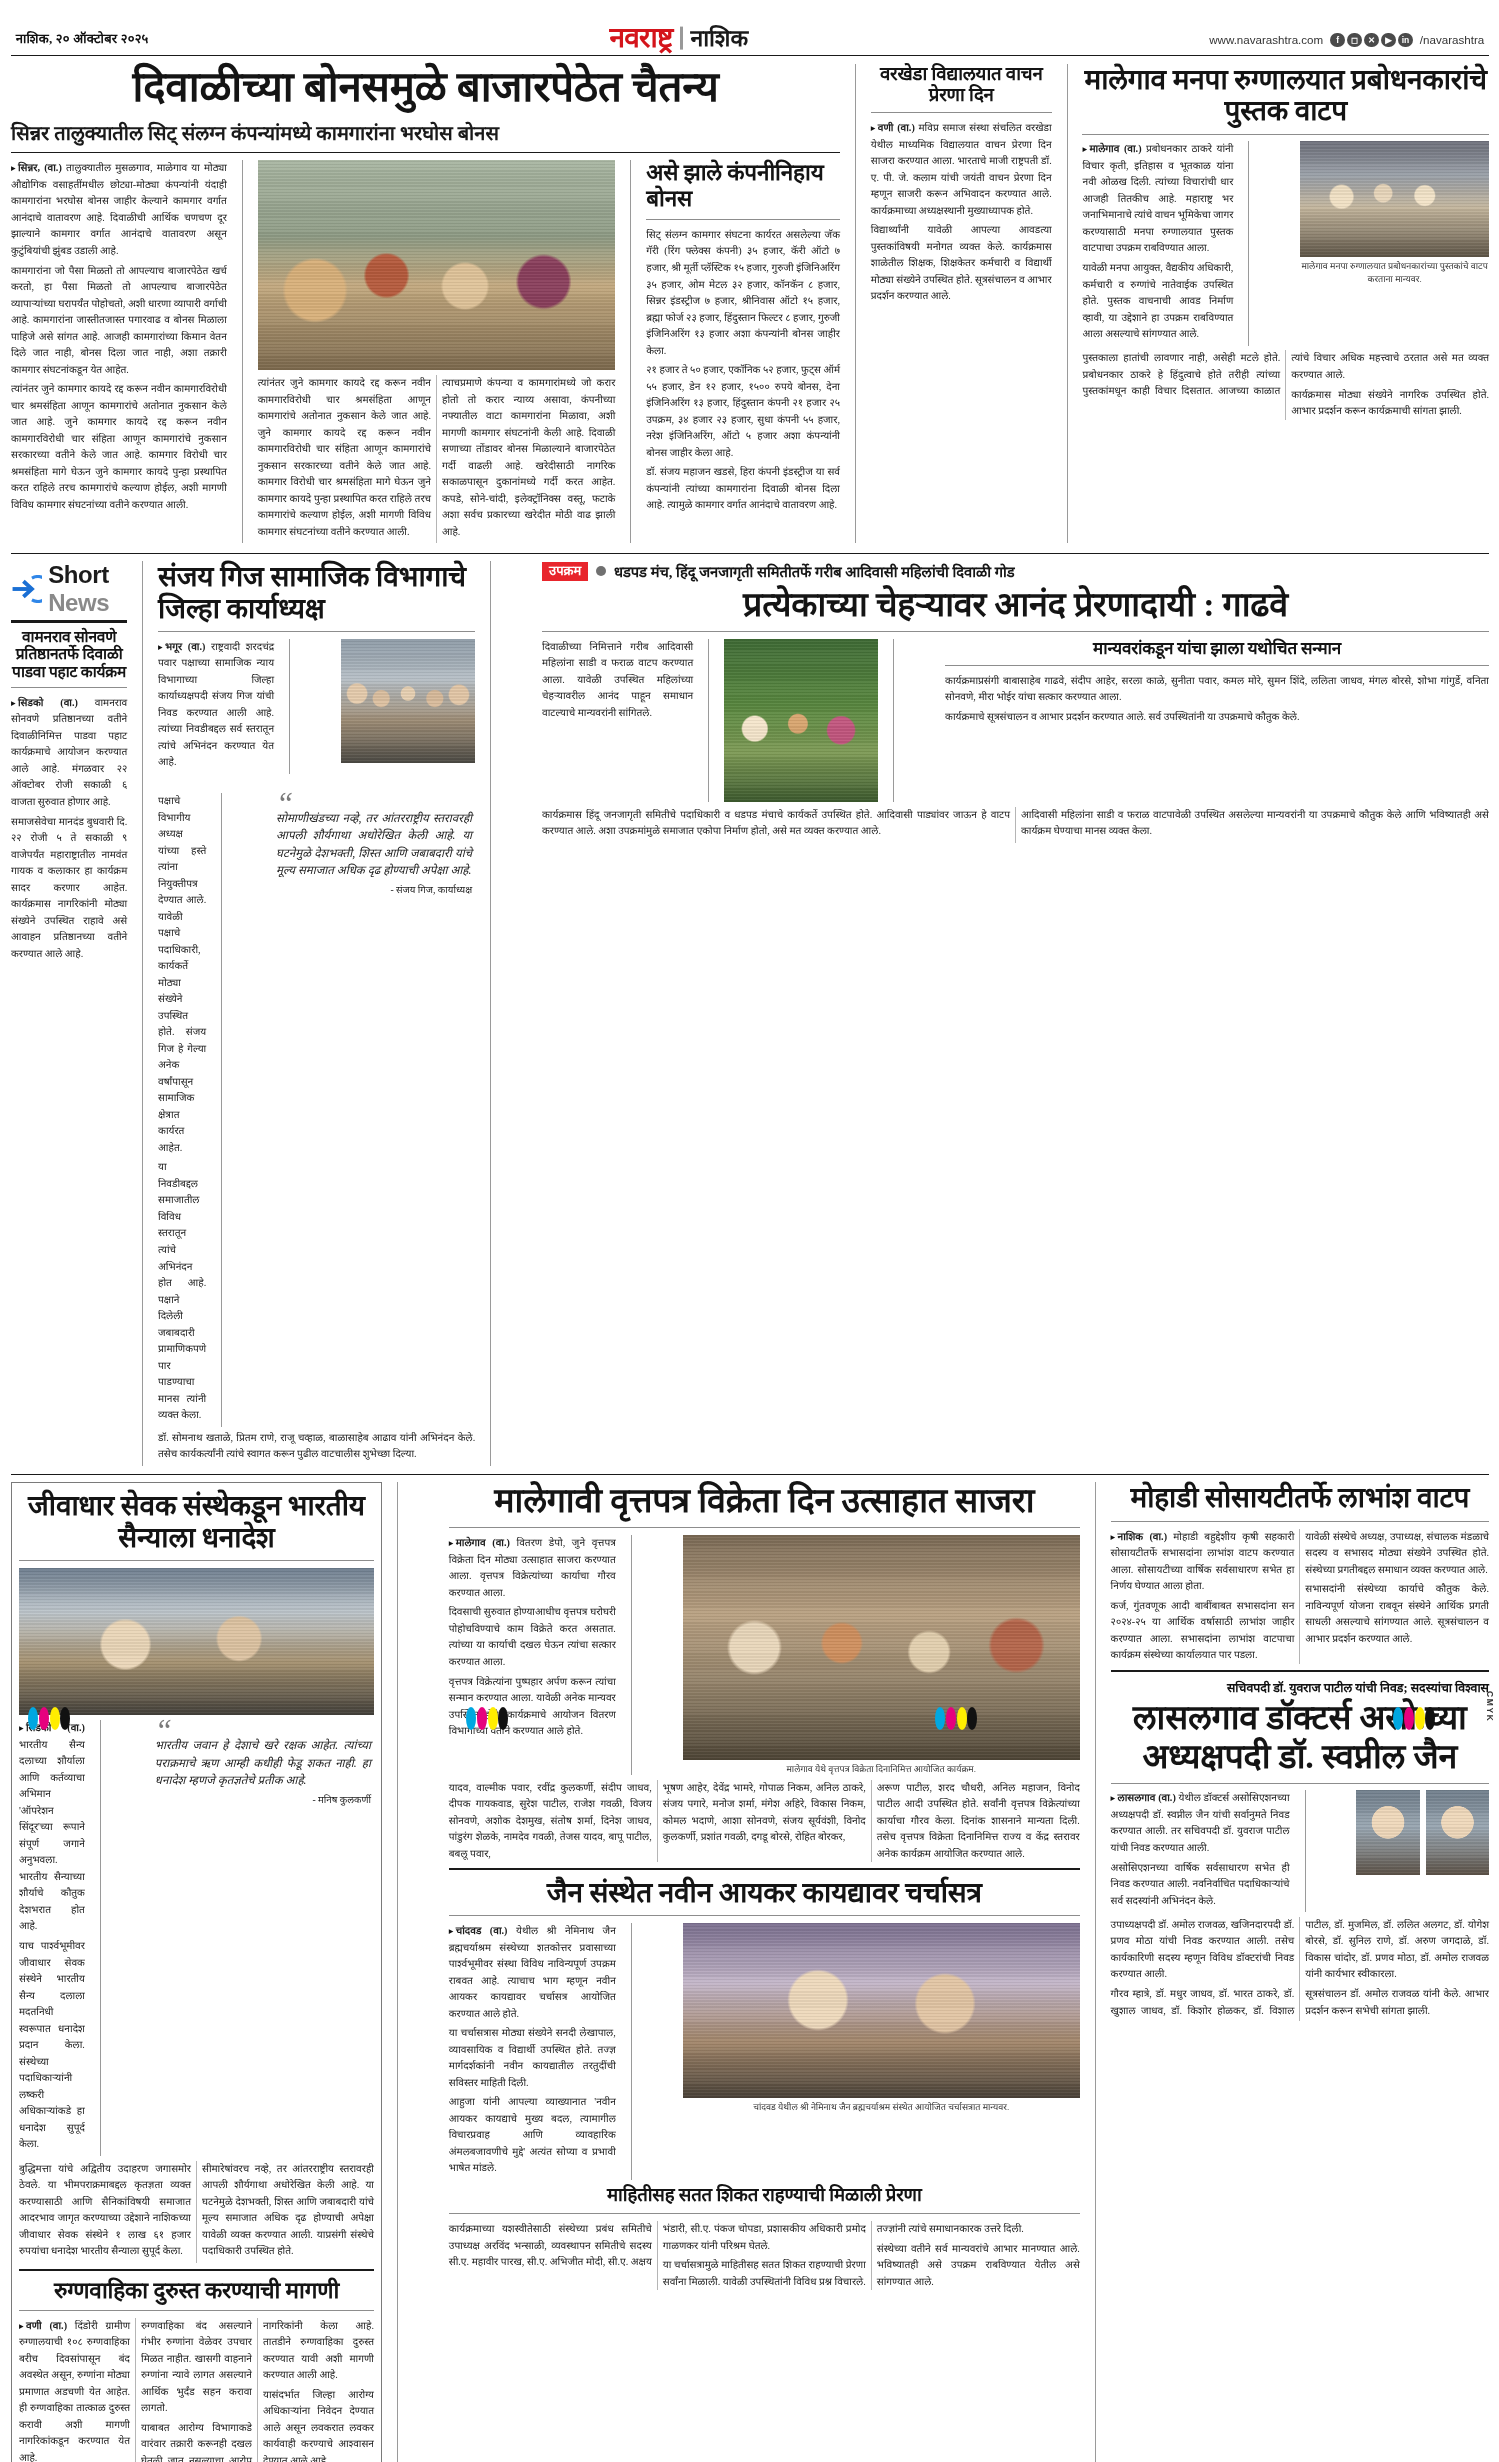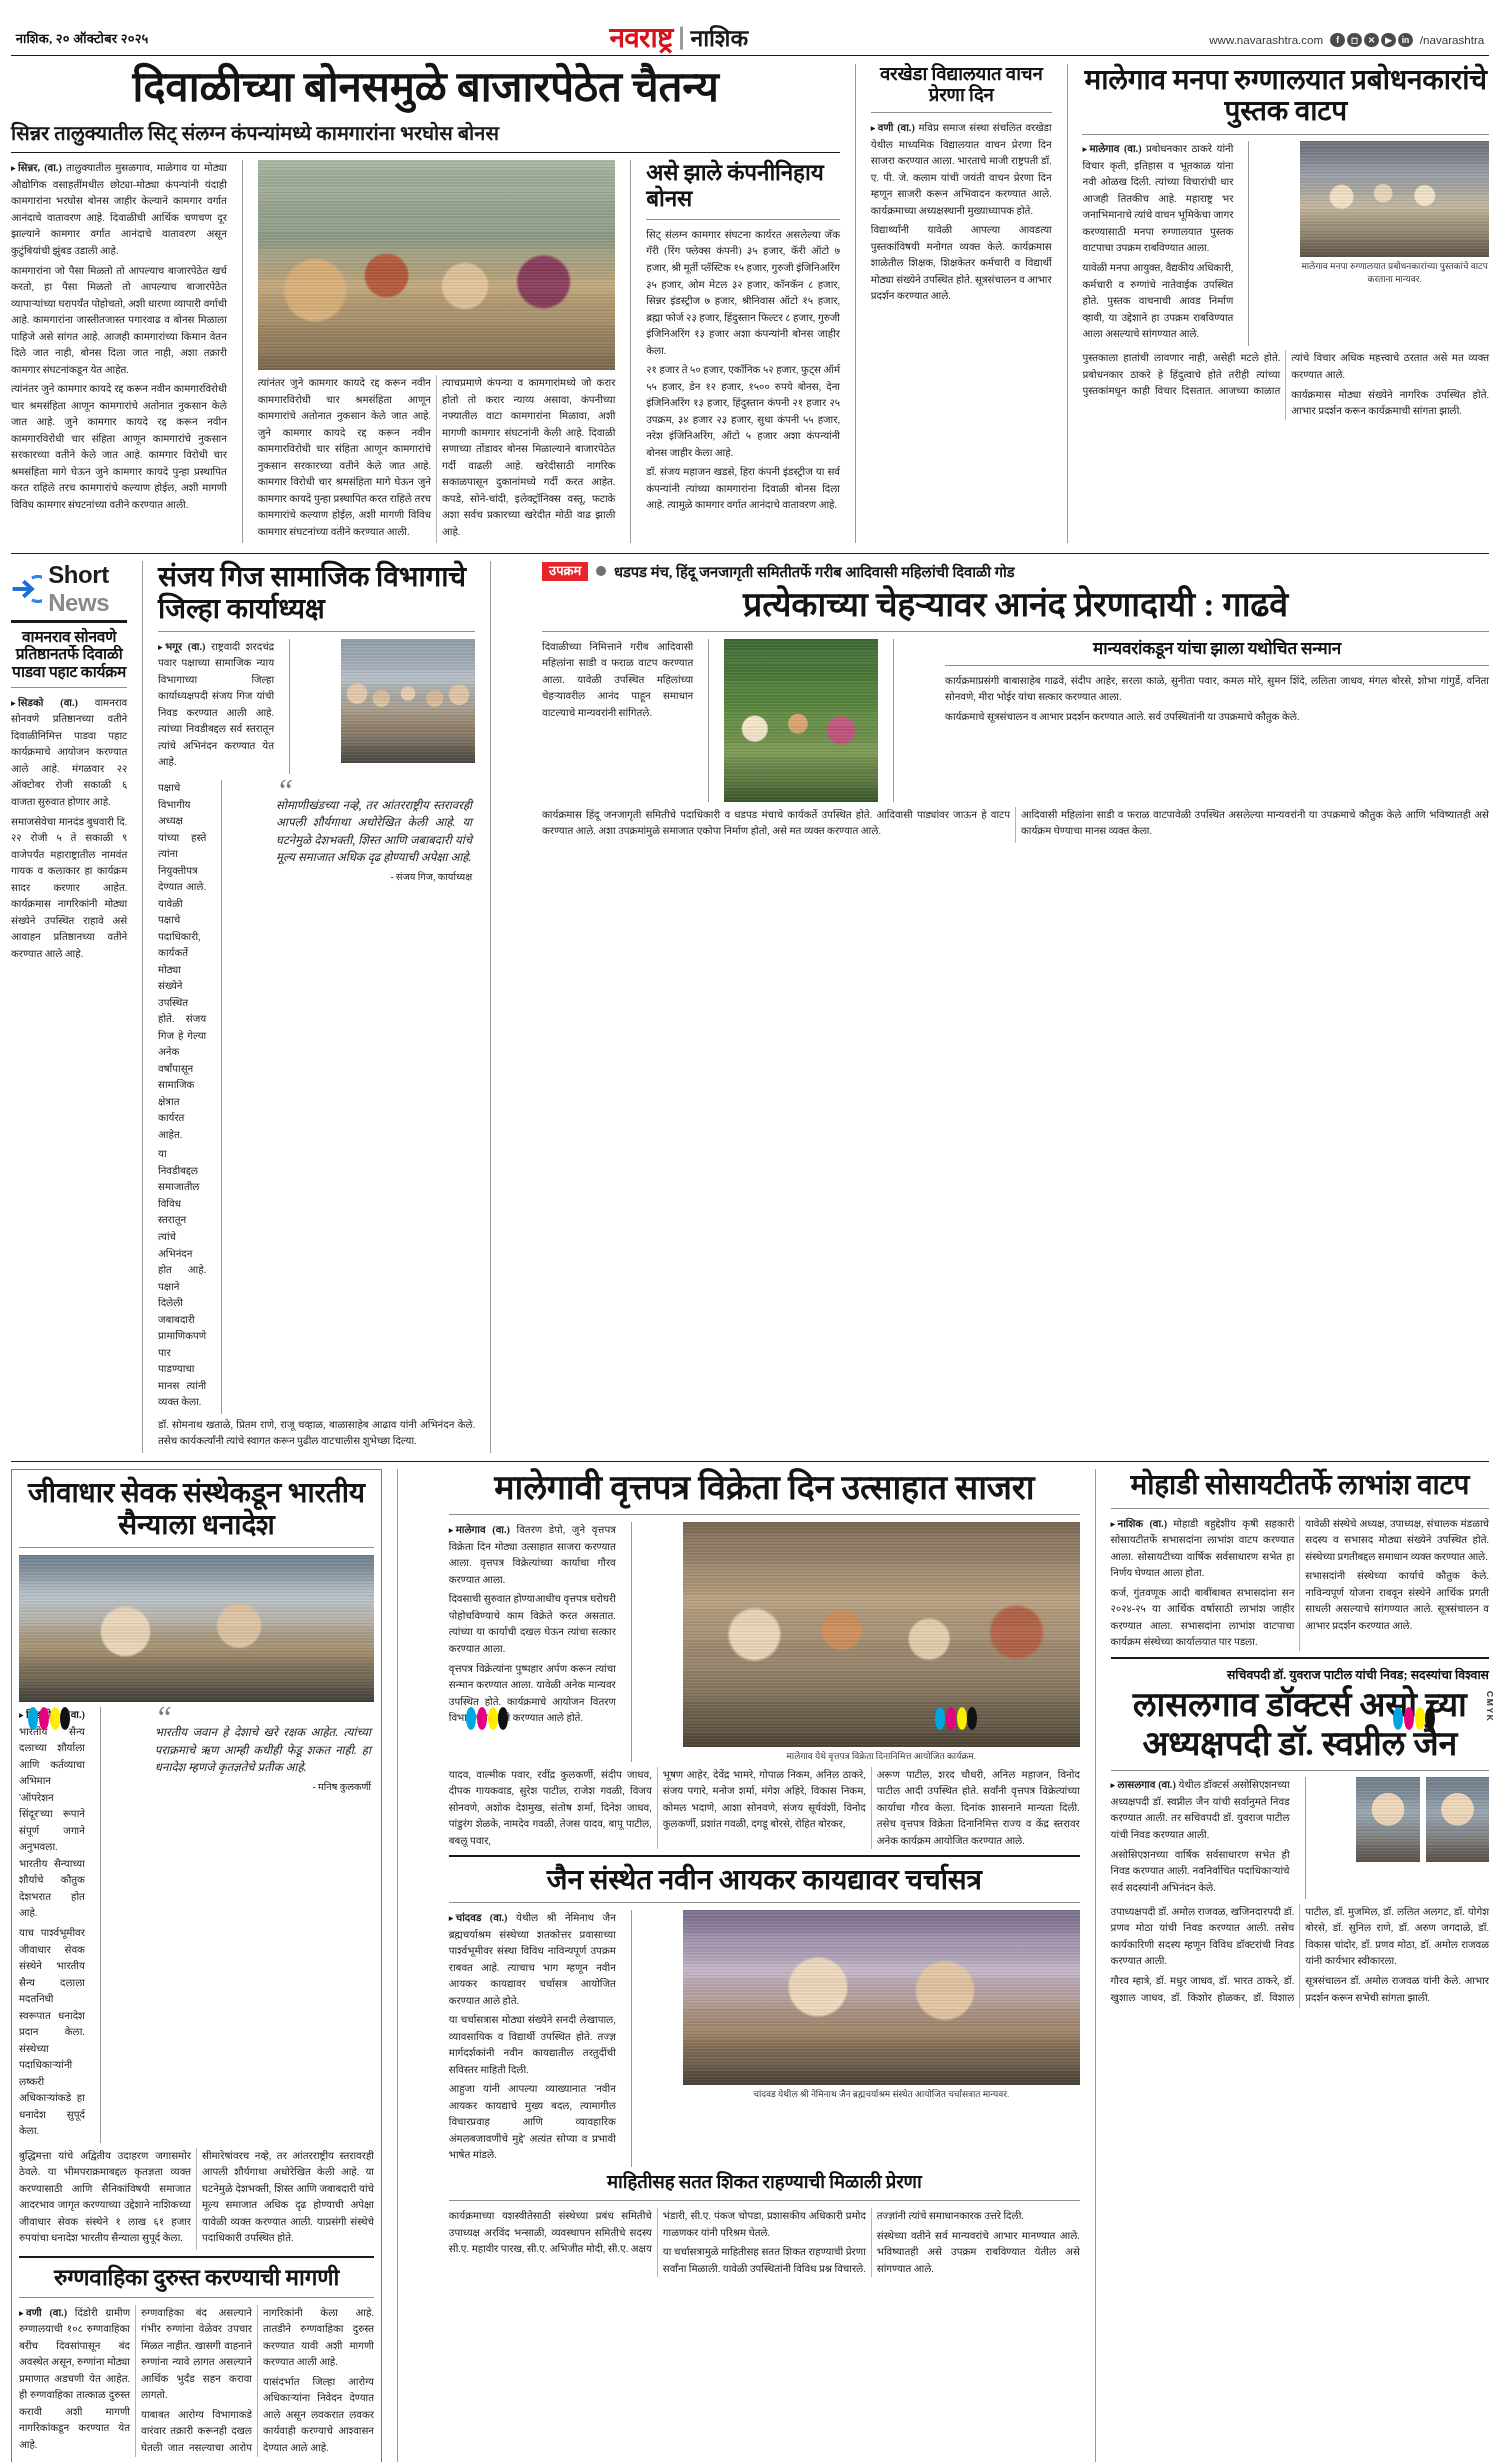--- a/index.html
+++ b/index.html
@@ -328,21 +328,21 @@
           <div class="body">
             <p><span class="dateline">भगूर (वा.)</span>
                <span>राष्ट्रवादी शरदचंद्र पवार पक्षाच्या सामाजिक न्याय विभागाच्या जिल्हा कार्याध्यक्षपदी संजय गिज यांची निवड करण्यात आली आहे. त्यांच्या निवडीबद्दल सर्व स्तरातून त्यांचे अभिनंदन करण्यात येत आहे.</span></p>
           </div>
         </div>
         <div class="vrule"></div>
         <div class="grow">
           <div class="photo ph-group" style="height:124px;"></div>
         </div>
       </div>
-      <div class="band" style="align-items:flex-start; margin-top:6px;">
+      <div class="band" style="align-items:flex-start; margin-top:19px;">
         <div style="width:182px;">
           <div class="body">
             <p>पक्षाचे विभागीय अध्यक्ष यांच्या हस्ते त्यांना नियुक्तीपत्र देण्यात आले. यावेळी पक्षाचे पदाधिकारी, कार्यकर्ते मोठ्या संख्येने उपस्थित होते. संजय गिज हे गेल्या अनेक वर्षांपासून सामाजिक क्षेत्रात कार्यरत आहेत.</p>
             <p>या निवडीबद्दल समाजातील विविध स्तरातून त्यांचे अभिनंदन होत आहे. पक्षाने दिलेली जबाबदारी प्रामाणिकपणे पार पाडण्याचा मानस त्यांनी व्यक्त केला.</p>
           </div>
         </div>
         <div class="vrule"></div>
         <div class="grow">
           <div class="pull">
             <span class="qm">“</span>

